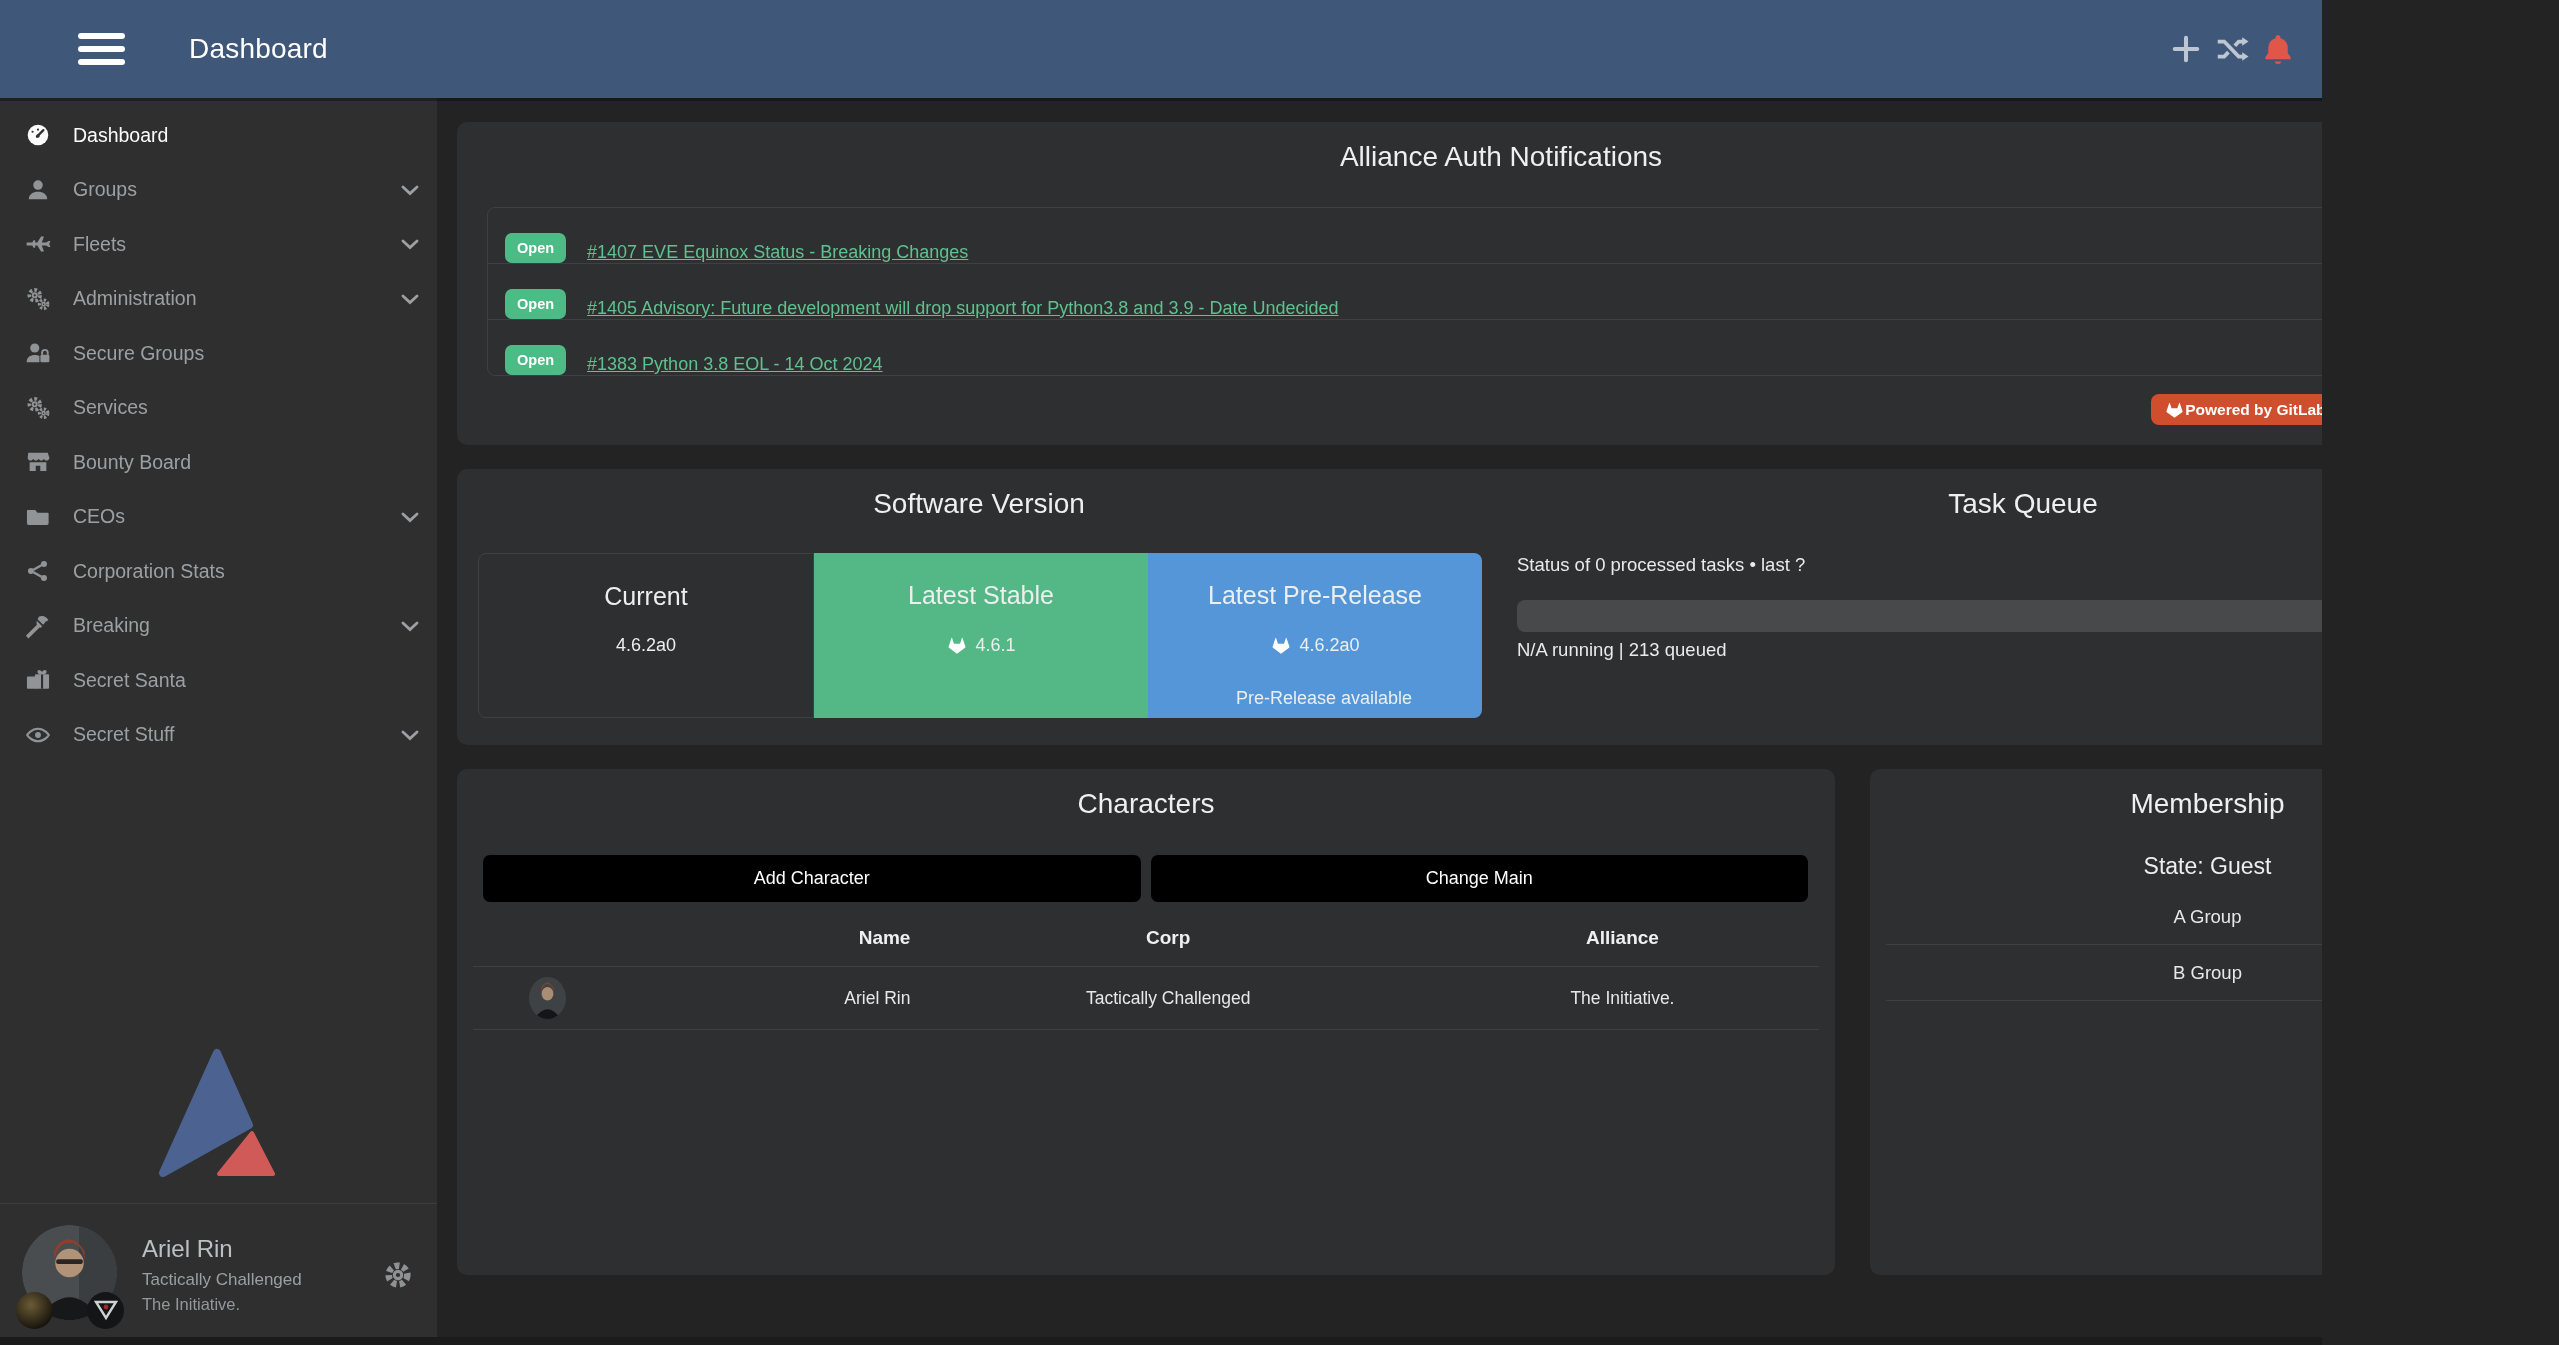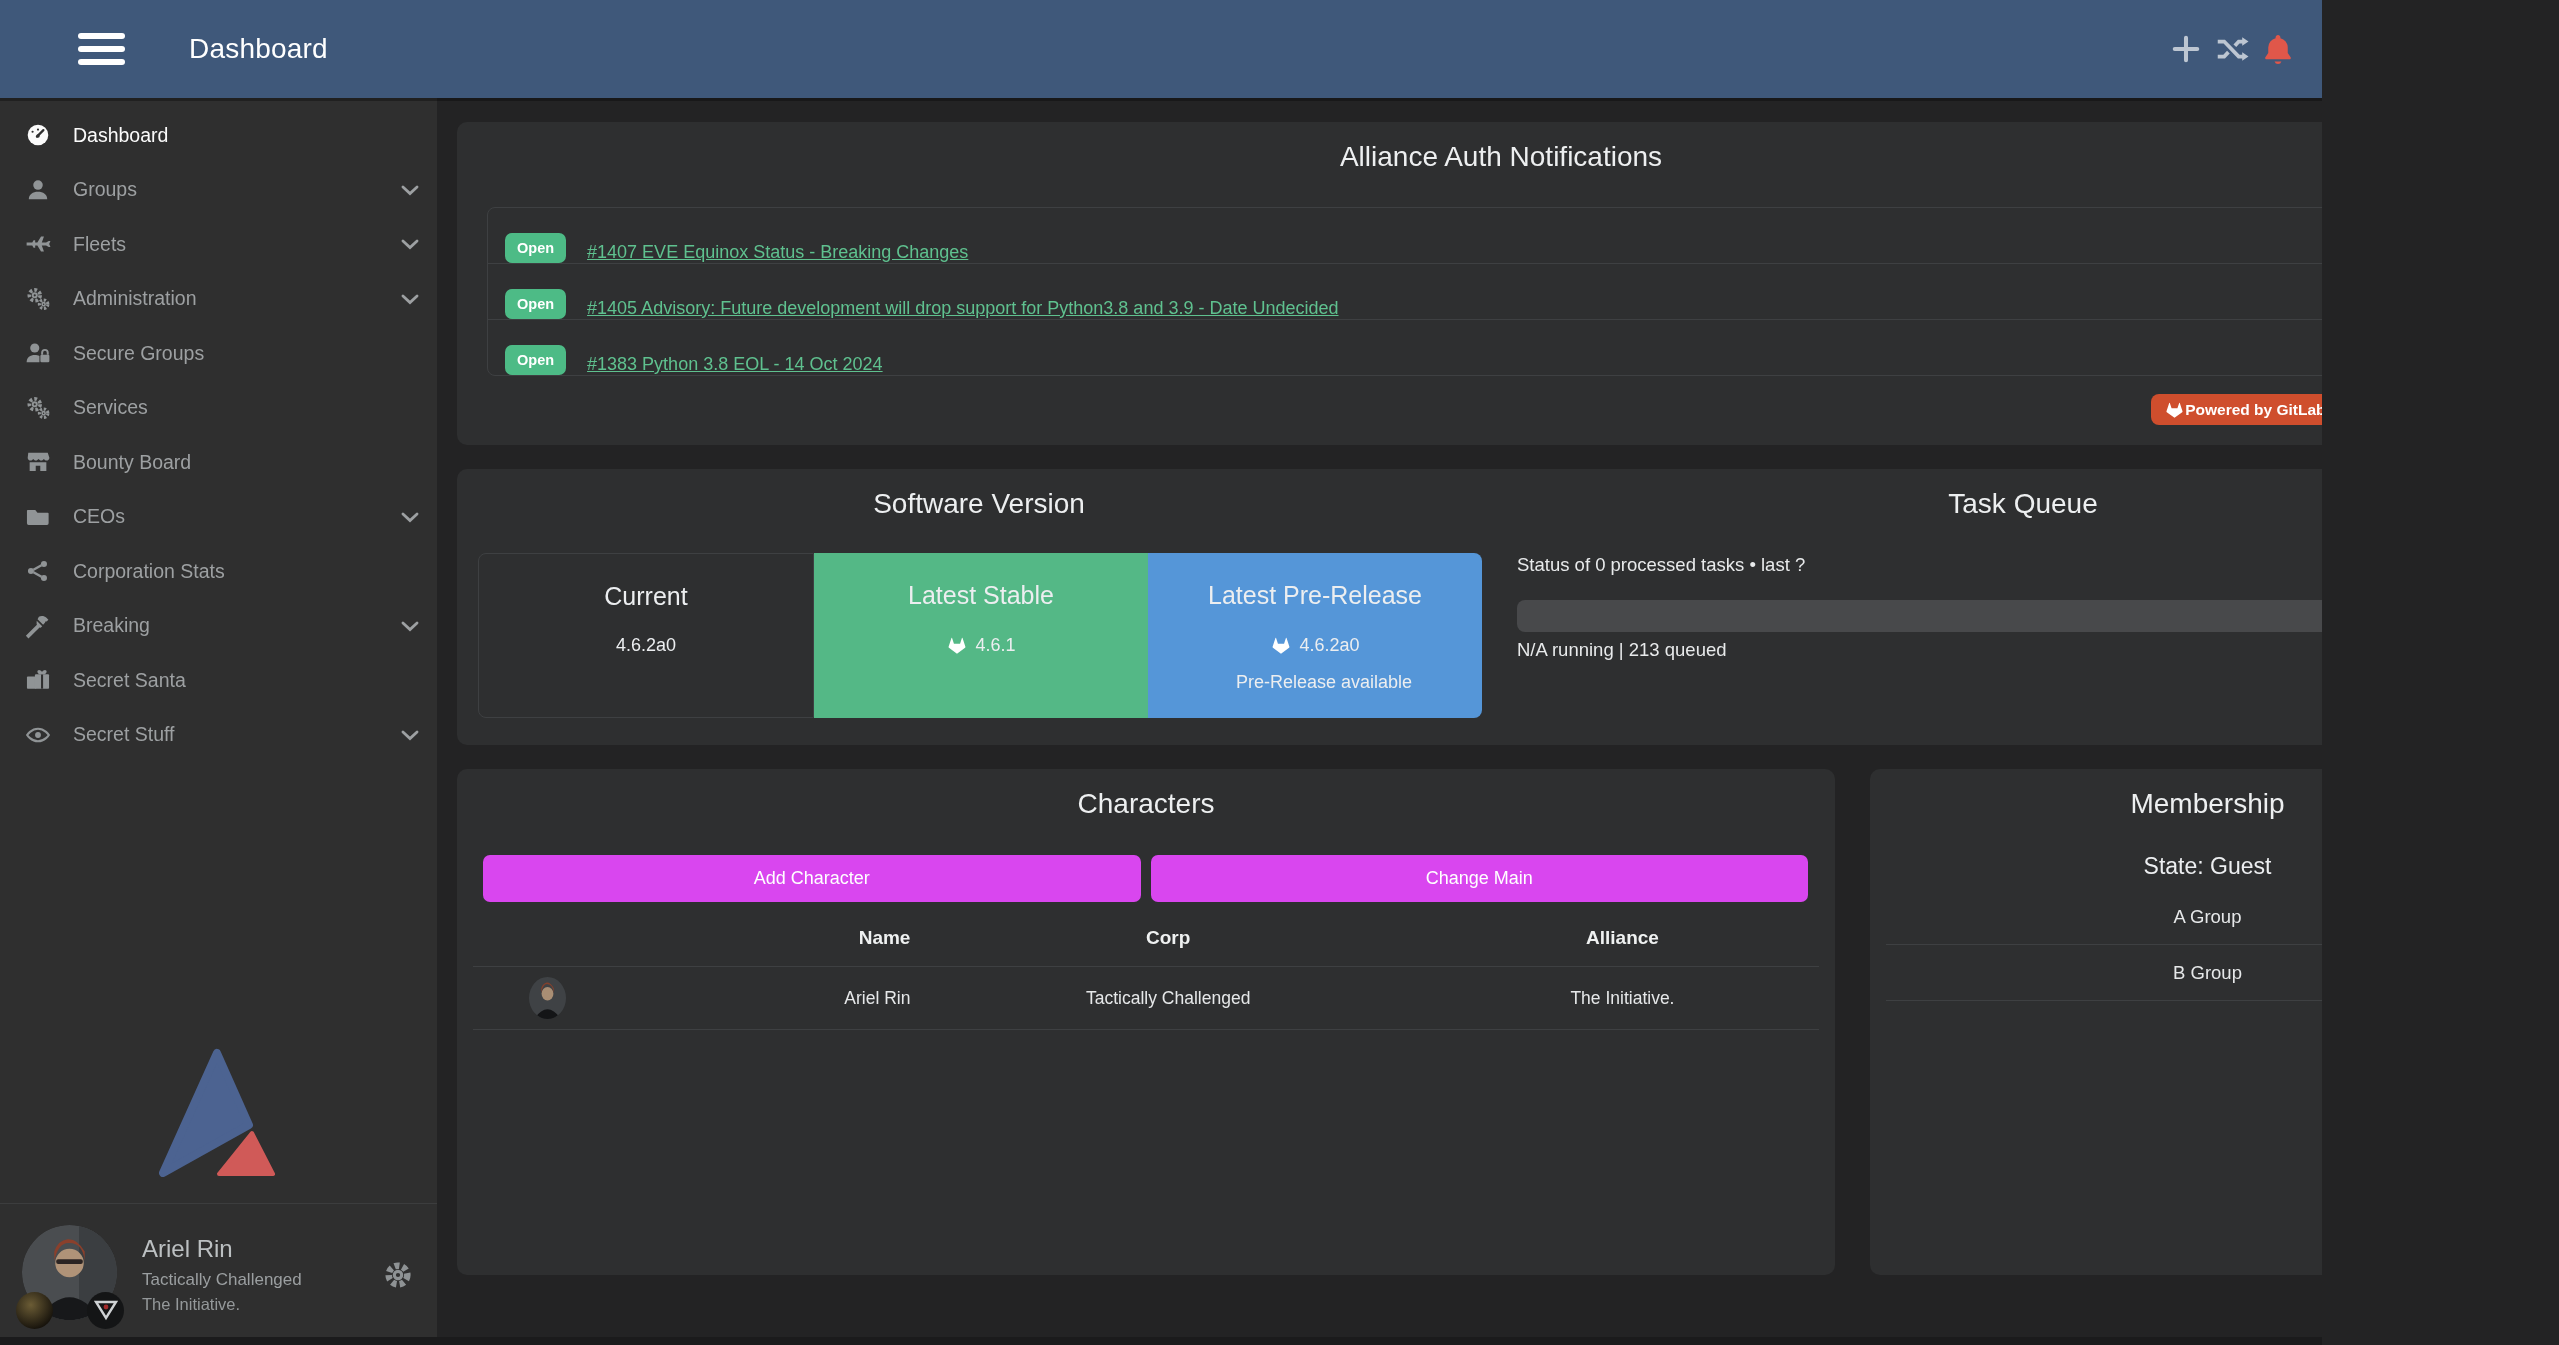--- a/index.html
+++ b/index.html
@@ -60,30 +60,30 @@
   #p-row2{left:457px;top:469px;width:2088px;height:276px;display:flex;}
   .half{width:1044px;position:relative;}
   .sv-boxes{position:absolute;left:21px;top:84px;width:1004px;height:165px;display:flex;}
   .sv-box{flex:1;text-align:center;color:#eceef0;}
   .sv-box.plain{border:1px solid #3e4042;border-radius:8px 0 0 8px;}
   .sv-box.stable{background:#54b886;}
   .sv-box.pre{background:#5596d8;border-radius:0 8px 8px 0;}
   .sv-name{font-size:25px;margin-top:28px;}
   .sv-ver{margin-top:24px;font-size:18px;display:flex;align-items:center;justify-content:center;gap:7px;}
   .sv-ver svg{width:22px;height:22px;color:#fff;}
-  .sv-note{margin-top:16px;font-size:18px;padding-left:18px;}
+  .sv-note{margin-top:32px;font-size:18px;padding-left:18px;}
   .tq-status{position:absolute;left:16px;top:85px;font-size:18.5px;color:#e8eaeb;}
   .tq-bar{position:absolute;left:16px;top:131px;width:1008px;height:32px;background:#48494b;
           border-radius:8px;overflow:hidden;}
   .tq-bar-fill{height:100%;width:0;background:#54b886;}
   .tq-queue{position:absolute;left:16px;top:170px;font-size:18.5px;color:#e8eaeb;}
   
   #p-chars{left:457px;top:769px;width:1378px;height:506px;}
   .char-buttons{position:absolute;left:26px;right:27px;top:86px;display:flex;gap:10px;}
-  .btn-blue{flex:1;height:47px;background:#d946ef;border:none;border-radius:7px;color:#fff;
+  .btn-blue{flex:1;height:47px;background:#000000;border:none;border-radius:7px;color:#fff;
             font-size:18px;font-family:inherit;cursor:pointer;}
   .char-table{position:absolute;left:16px;right:16px;top:150px;}
   .tbl-head{display:flex;height:38px;align-items:center;color:#eff1f1;font-weight:bold;font-size:19px;}
   .tbl-row{display:flex;height:62px;align-items:center;margin-top:9px;
            border-top:1px solid #3e4042;border-bottom:1px solid #3e4042;color:#e6e8e9;font-size:17.5px;}
   .c-port{width:11%;display:flex;justify-content:center;}
   .c-name{width:21.5%;text-align:right;}
   .c-corp{width:38.3%;text-align:center;}
   .c-alli{width:29.2%;text-align:center;}
   .avatar-sm{width:37px;height:42px;border-radius:50%;overflow:hidden;}

